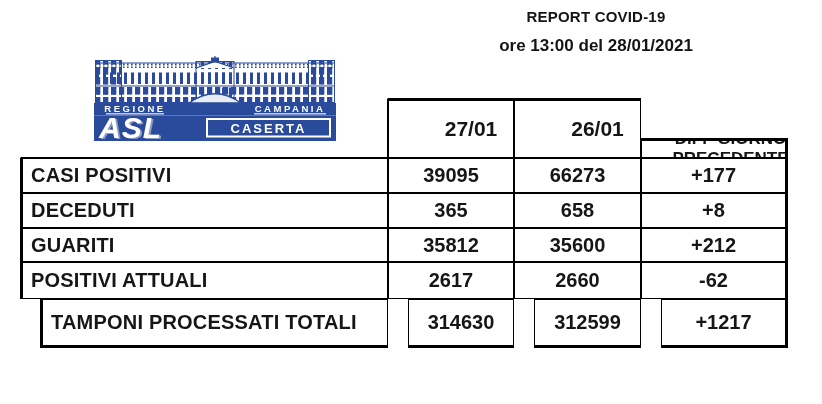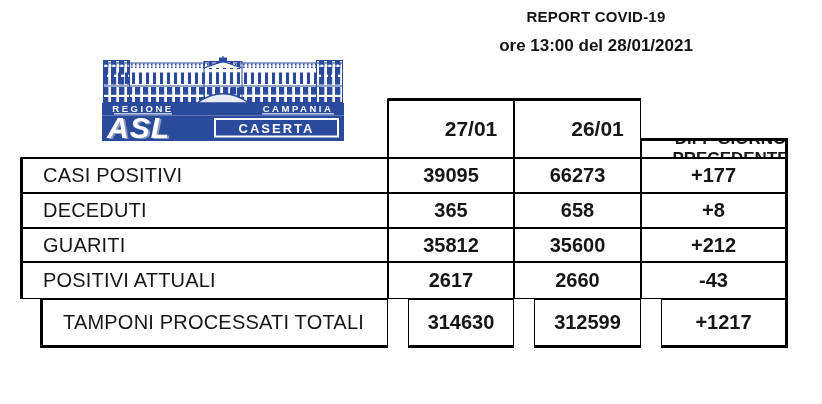--- a/index.html
+++ b/index.html
@@ -9,40 +9,40 @@
     position:relative; width:822px; height:404px; background:#fff;
     font-family:"Liberation Sans", sans-serif; color:var(--ink); overflow:hidden;
   }
 
   
   .title-block { position:absolute; left:390px; top:8px; width:412px; text-align:center; }
   .report-title { font-size:15px; font-weight:700; letter-spacing:0.2px; color:#141414; }
   .report-subtitle { margin-top:11px; font-size:17px; font-weight:700; color:#141414; }
 
   
-  .logo { position:absolute; left:102px; top:56px; width:242px; height:85px; }
+  .logo { position:absolute; left:94px; top:56px; width:242px; height:85px; }
 
   
   .covid-table {
     position:absolute; left:20px; top:98px; width:768px; height:250px;
     display:grid;
     grid-template-columns:368px 126px 127px 147px;
     grid-template-rows:60px 35px 35px 34px 37px 49px;
   }
   .cell {
     display:flex; align-items:center; justify-content:center;
     border:1.5px solid var(--line); background:#fff; overflow:hidden;
   }
   .ghost {
     border-color:transparent;
     border-right-color:var(--line);
     border-bottom-color:var(--line);
     background:transparent;
   }
-  .label-cell { justify-content:flex-start; padding-left:20px; font-size:20px; font-weight:400; letter-spacing:0.2px; }
+  .label-cell { justify-content:flex-start; padding-left:8px; font-size:20px; font-weight:700; letter-spacing:0.2px; }
   .num  { font-size:20px; font-weight:700; }
   .date-head { font-size:21px; font-weight:700; }
   .diff-head { font-size:17px; font-weight:700; line-height:1.15; text-align:center; padding:0 6px;margin-top:40px; }
   .bt { border-top-width:3px;padding-left:40px; }
   .bb { border-bottom-width:3px;margin-left:20px; }
   .bl { border-left-width:3px; }
   .br { border-right-width:3px; }
 </style>
 </head>
 <body>
@@ -120,21 +120,21 @@
     <div class="cell num br">+8</div>
 
     <div class="cell label-cell bl">GUARITI</div>
     <div class="cell num">35812</div>
     <div class="cell num">35600</div>
     <div class="cell num br">+212</div>
 
     <div class="cell label-cell bl">POSITIVI ATTUALI</div>
     <div class="cell num">2617</div>
     <div class="cell num">2660</div>
-    <div class="cell num br">-43</div>
+    <div class="cell num br">-62</div>
 
     <div class="cell label-cell bl bb">TAMPONI PROCESSATI TOTALI</div>
     <div class="cell num bb">314630</div>
     <div class="cell num bb">312599</div>
     <div class="cell num bb br">+1217</div>
   </div>
 
 </div>
 
 </body></html>

